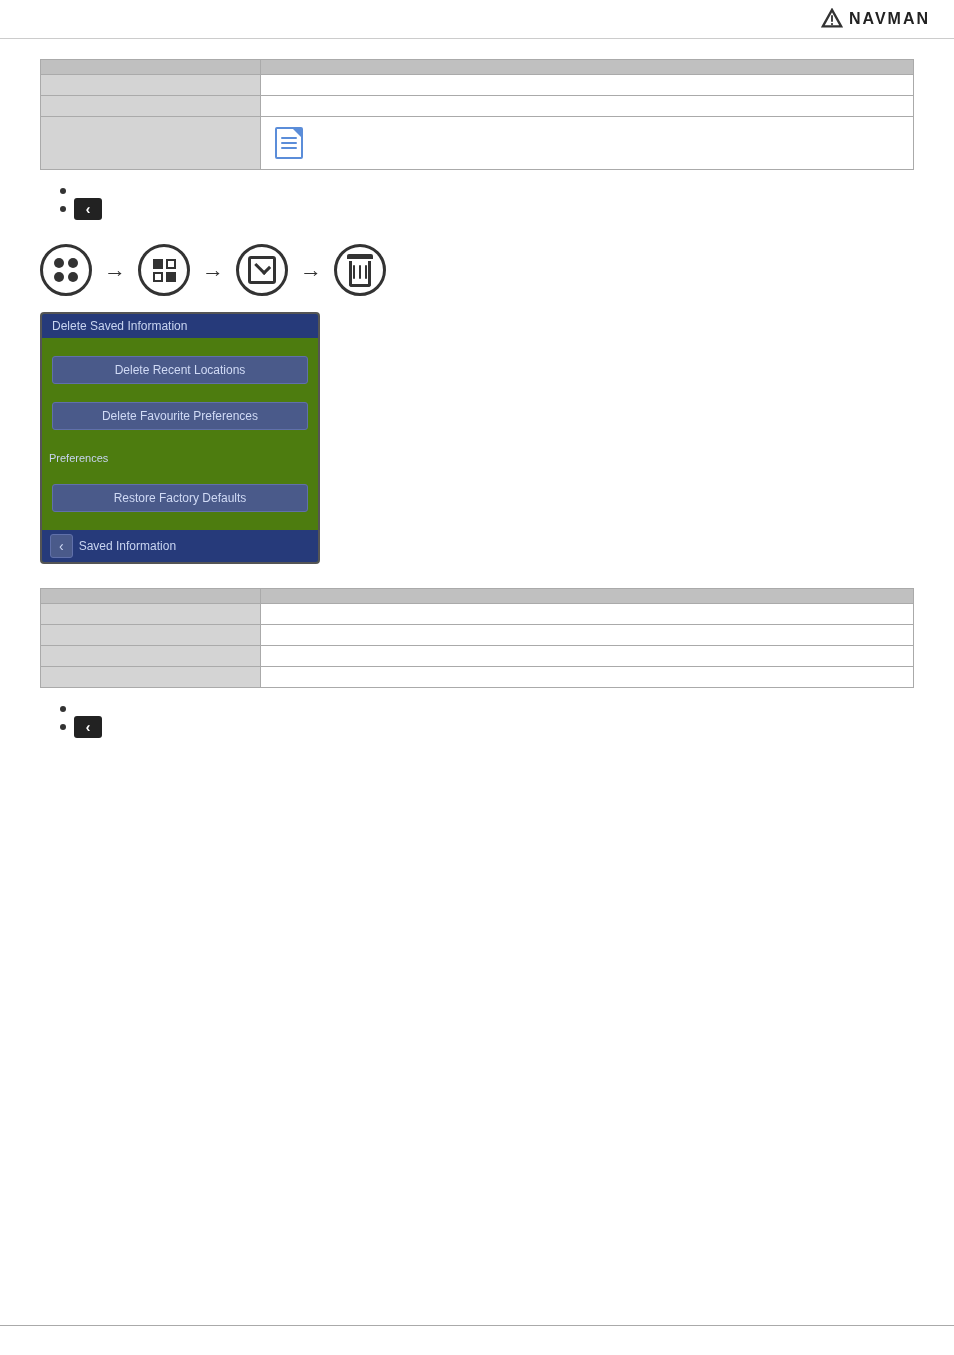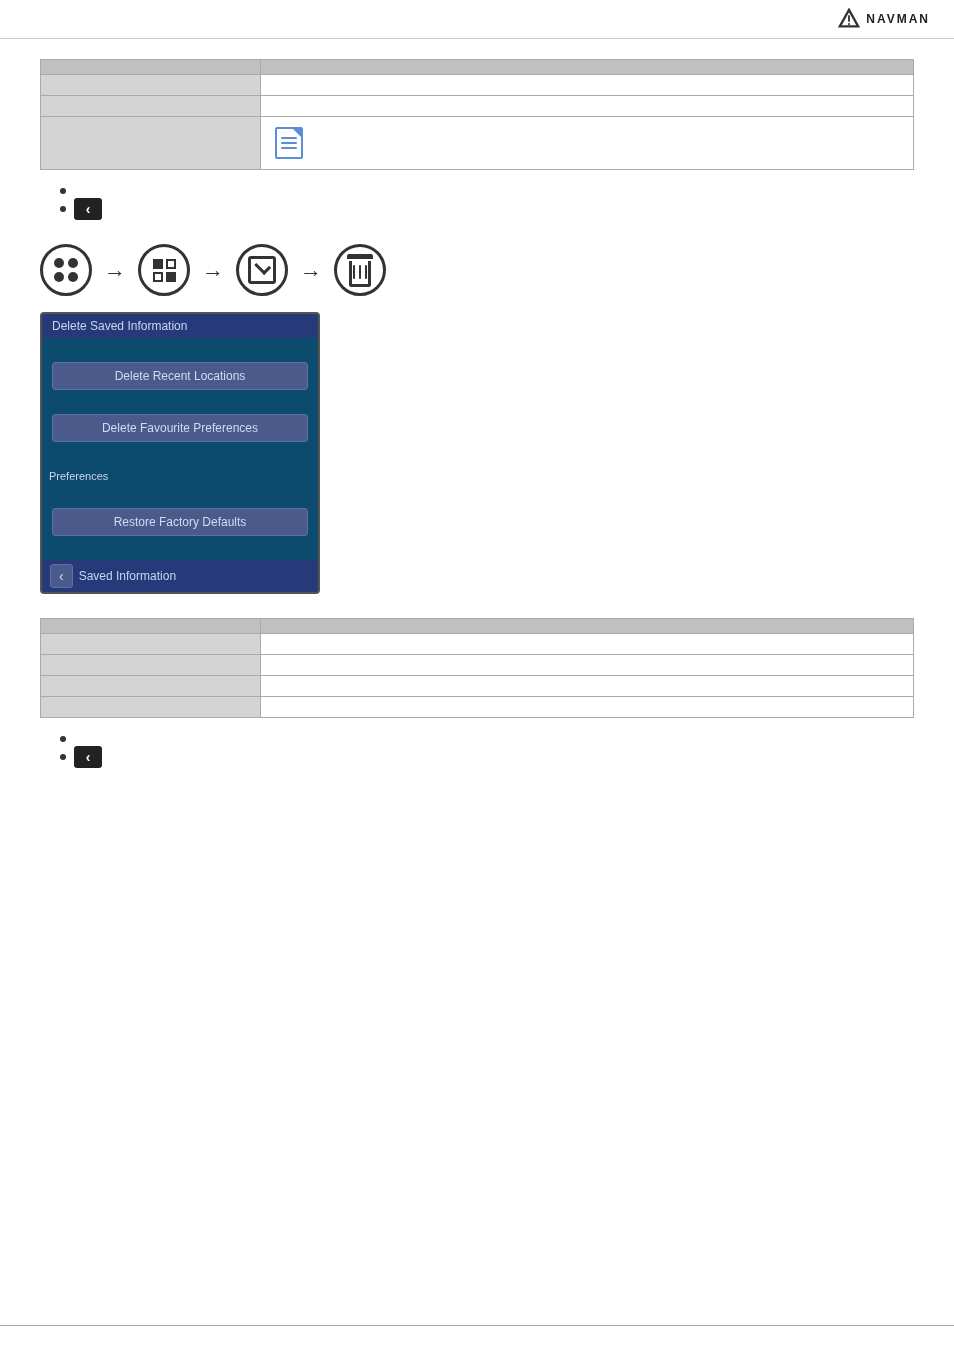--- a/index.html
+++ b/index.html
@@ -19,21 +19,21 @@
       justify-content: flex-end;
       align-items: center;
       padding: 8px 24px;
       border-bottom: 1px solid #ccc;
     }
     .navman-logo {
       display: flex;
       align-items: center;
       gap: 6px;
       font-weight: bold;
-      font-size: 12px;
+      font-size: 16px;
       letter-spacing: 2px;
     }
     .navman-icon {
       width: 22px;
       height: 22px;
     }
 
     
     .content {
       padding: 20px 40px 40px 40px;
@@ -199,38 +199,38 @@
     }
     .trash-line {
       width: 2px;
       height: 14px;
       background: #333;
       border-radius: 1px;
     }
 
     
     .device-screen {
-      background: #0c4a6e;
+      background: #4d7c0f;
       border: 2px solid #555;
       border-radius: 4px;
       width: 280px;
       padding: 0;
       margin-bottom: 24px;
       overflow: hidden;
     }
     .device-title-bar {
       background: #263a7a;
       color: #c8d4f0;
       font-size: 12px;
       padding: 5px 10px;
     }
     .device-menu-btn {
       display: block;
       width: calc(100% - 20px);
-      margin: 24px 10px;
+      margin: 18px 10px;
       background: #4a5a8a;
       color: #d0daf5;
       border: 1px solid #6070aa;
       border-radius: 3px;
       padding: 6px 14px;
       font-size: 12px;
       text-align: center;
       cursor: pointer;
     }
     .device-section-label {

